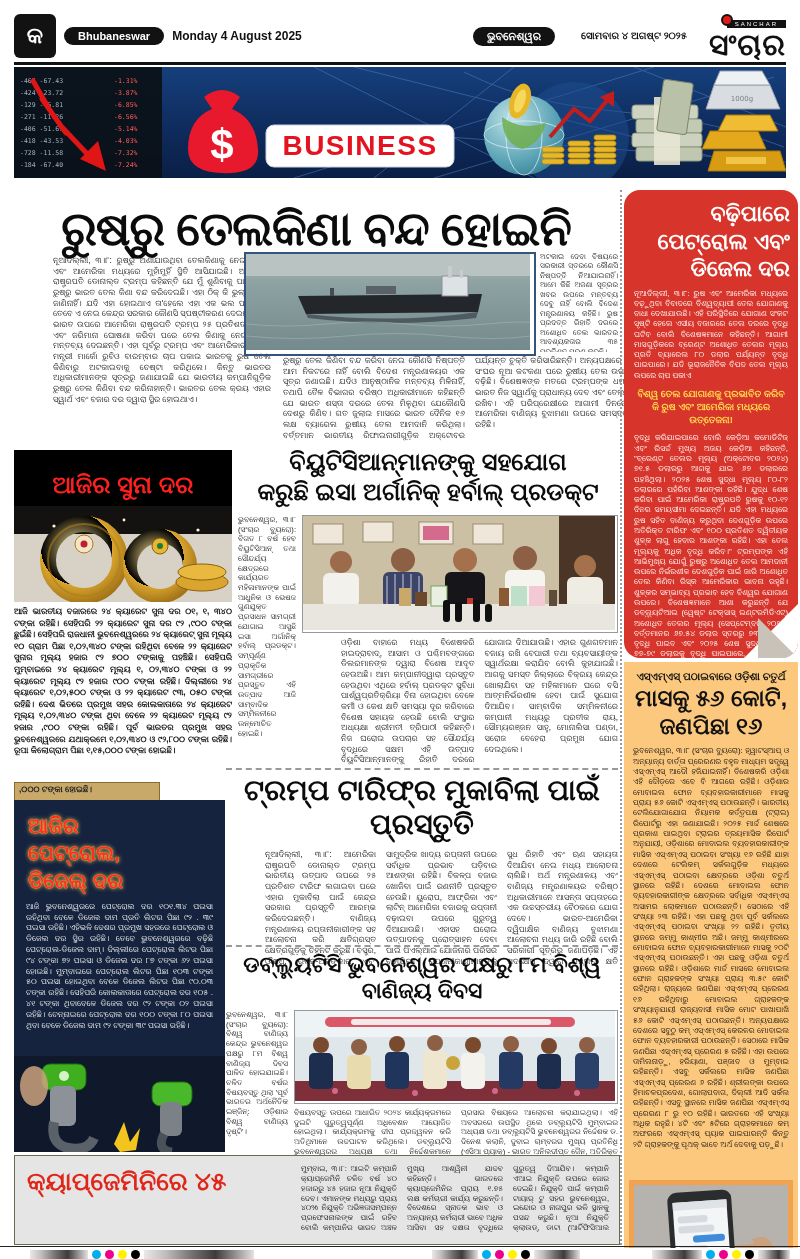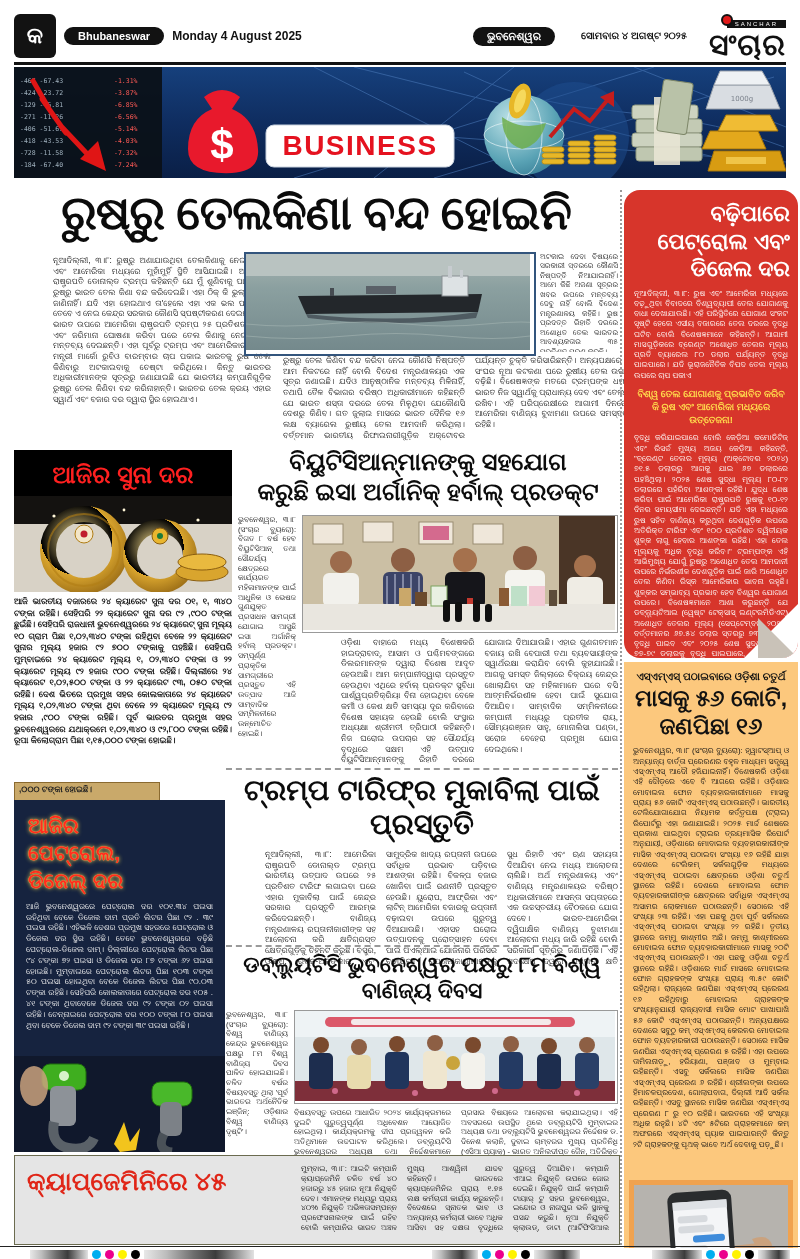--- a/index.html
+++ b/index.html
@@ -14,40 +14,40 @@
             font-size:11px;font-weight:bold;white-space:nowrap;}
   .hdr-date{font-size:12px;font-weight:bold;}
   .hdr-date-od{font-size:10px;font-weight:bold;}
   .masthead{font-size:30px;font-weight:bold;letter-spacing:1px;line-height:1;}
   .masthead-top{background:#121212;color:#fff;font-size:6px;letter-spacing:2px;
                 padding:1px 8px;display:inline-block;}
   .masthead-dot{width:8px;height:8px;border-radius:50%;background:#e11a1a;border:2px solid #121212;}
   .hdr-rule{background:#121212;height:3px;}
   
   .lead-headline{font-size:47px;font-weight:bold;line-height:1.05;text-align:center;
-                 letter-spacing:-1px;color:#0b0b0b;}
+                 letter-spacing:-1px;color:#0b0b0b;margin-top:16px;}
   .body8{font-size:8.2px;line-height:1.3;color:#1c1c1c;margin-left:39px;}
   .body75{font-size:7.6px;line-height:1.28;color:#1c1c1c;}
   .cols2{column-count:2;column-gap:10px;}
   .cols3{column-count:3;column-gap:10px;}
   .photo-frame{border:2px solid #33557d;}
   
   .redbox{background:#d7352b;border-radius:16px;color:#fff;overflow:hidden;}
   .redbox h2{margin:10px 8px 6px;font-size:22px;line-height:1.25;text-align:right;font-weight:bold;}
   .redbox .rb-body{font-size:7.8px;line-height:1.32;margin:0 10px;text-align:justify;color:#fff;}
   .redbox .rb-sub{color:#ffd94c;font-weight:bold;font-size:9.5px;line-height:1.35;
                   margin:7px 10px;text-align:center;}
   .curl{position:absolute;right:0;bottom:0;width:0;height:0;border-style:solid;
         border-width:0 0 54px 54px;border-color:transparent transparent #ffffff transparent;}
   .curl-fold{position:absolute;right:0;bottom:0;width:0;height:0;border-style:solid;
         border-width:54px 0 0 54px;border-color:transparent transparent transparent #c9c2b8;
         filter:none;}
   
   .gold-head{background:#000;color:#ff2020;font-size:24px;font-weight:bold;text-align:center;
-             padding:11px 0 7px;}
+             padding:21px 0 7px;}
   
   .sec-head{font-weight:bold;text-align:center;color:#0b0b0b;}
   
   .navybox{background:#16233f;color:#fff;overflow:hidden;}
   .navy-title{font-size:21px;font-weight:bold;color:#ff2d1e;line-height:1.3;
               text-shadow:0 0 4px #ffe35a,0 0 1px #ffe35a;padding:12px 0 0 14px;}
   .navy-body{font-size:8px;line-height:1.35;color:#f3f3f3;text-align:justify;margin:8px 12px 0;}
   
   .creambox{background:#fcc87d;overflow:hidden;}
   .sms-kicker{font-size:10.5px;font-weight:bold;text-align:center;padding:8px 4px 2px;}

